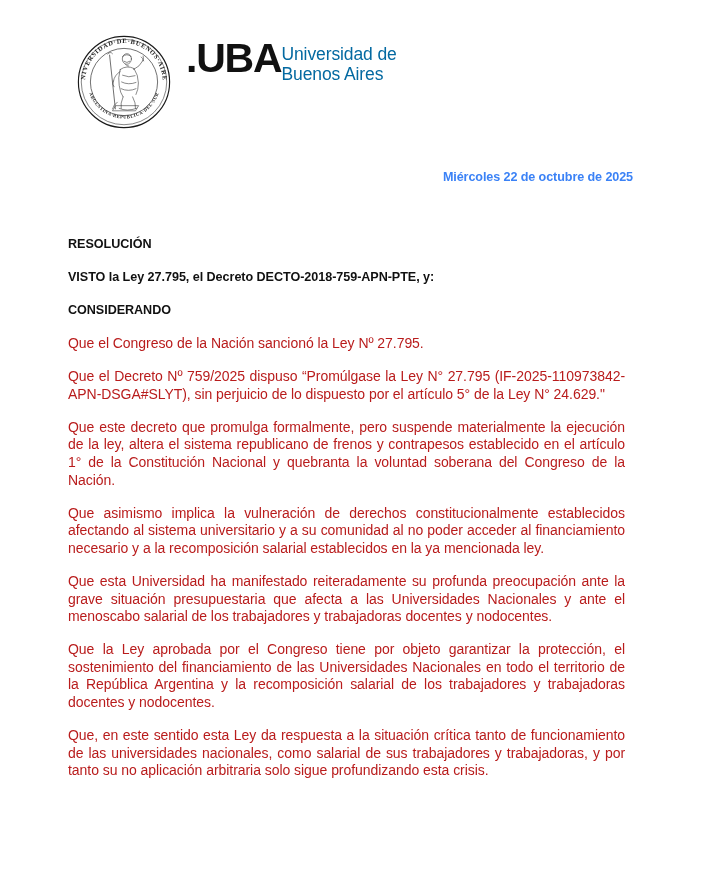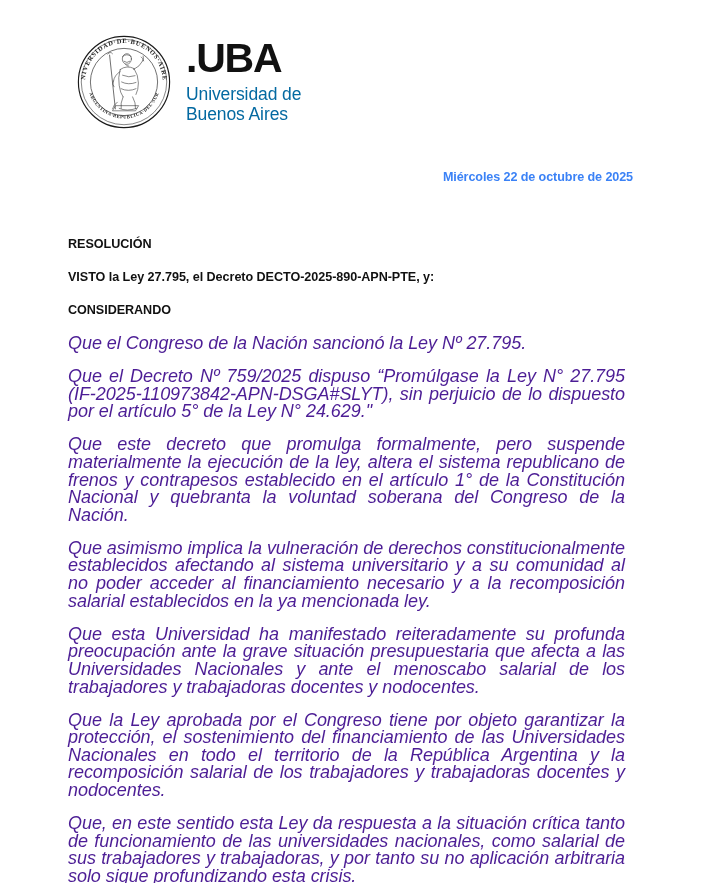--- a/index.html
+++ b/index.html
@@ -38,21 +38,21 @@
   .seal {
     width: 96px;
     height: 96px;
     flex: 0 0 96px;
     display: block;
   }
 
   .wordmark {
     padding-top: 4px;
     display: flex;
-    flex-direction: column;
+    flex-direction: row;
     justify-content: flex-start;
   }
 
   .wordmark-main {
     font-size: 41px;
     font-weight: bold;
     line-height: 0.98;
     letter-spacing: -1.2px;
     color: #111111;
     white-space: nowrap;
@@ -93,30 +93,29 @@
     font-size: 12.6px;
     font-weight: bold;
     line-height: 17.5px;
     letter-spacing: -0.05px;
     color: #111111;
     margin: 0 0 15.5px 0;
     text-align: left;
   }
 
   .para {
-    font-size: 18px;
+    font-size: 14px;
     font-weight: normal;
     line-height: 17.6px;
     letter-spacing: -0.05px;
-    color: #4c1d95;
+    color: #b91c1c;
     margin: 0 0 15.5px 0;
     text-align: justify;
     text-justify: inter-word;
     hyphens: none;
-    font-style: italic;
   }
   .para:last-child { margin-bottom: 12px; }
 
   
   .para.no-justify { text-align: left; }
 </style>
 </head>
 <body>
 
 <div class="page">
@@ -182,21 +181,21 @@
       </div>
     </div>
   </div>
 
   <div class="date-line">Miércoles 22 de octubre de 2025</div>
 
   <div class="doc-body">
 
     <p class="heading">RESOLUCIÓN</p>
 
-    <p class="heading">VISTO la Ley 27.795, el Decreto DECTO-2025-890-APN-PTE, y:</p>
+    <p class="heading">VISTO la Ley 27.795, el Decreto DECTO-2018-759-APN-PTE, y:</p>
 
     <p class="heading">CONSIDERANDO</p>
 
     <p class="para no-justify">Que el Congreso de la Nación sancionó la Ley Nº 27.795.</p>
 
     <p class="para">Que el Decreto Nº 759/2025 dispuso “Promúlgase la Ley N° 27.795 (IF-2025-110973842-APN-DSGA#SLYT), sin perjuicio de lo dispuesto por el artículo 5° de la Ley N° 24.629."</p>
 
     <p class="para">Que este decreto que promulga formalmente, pero suspende materialmente la ejecución de la ley, altera el sistema republicano de frenos y contrapesos establecido en el artículo 1° de la Constitución Nacional y quebranta la voluntad soberana del Congreso de la Nación.</p>
 
     <p class="para">Que asimismo implica la vulneración de derechos constitucionalmente establecidos afectando al sistema universitario y a su comunidad al no poder acceder al financiamiento necesario y a la recomposición salarial establecidos en la ya mencionada ley.</p>

